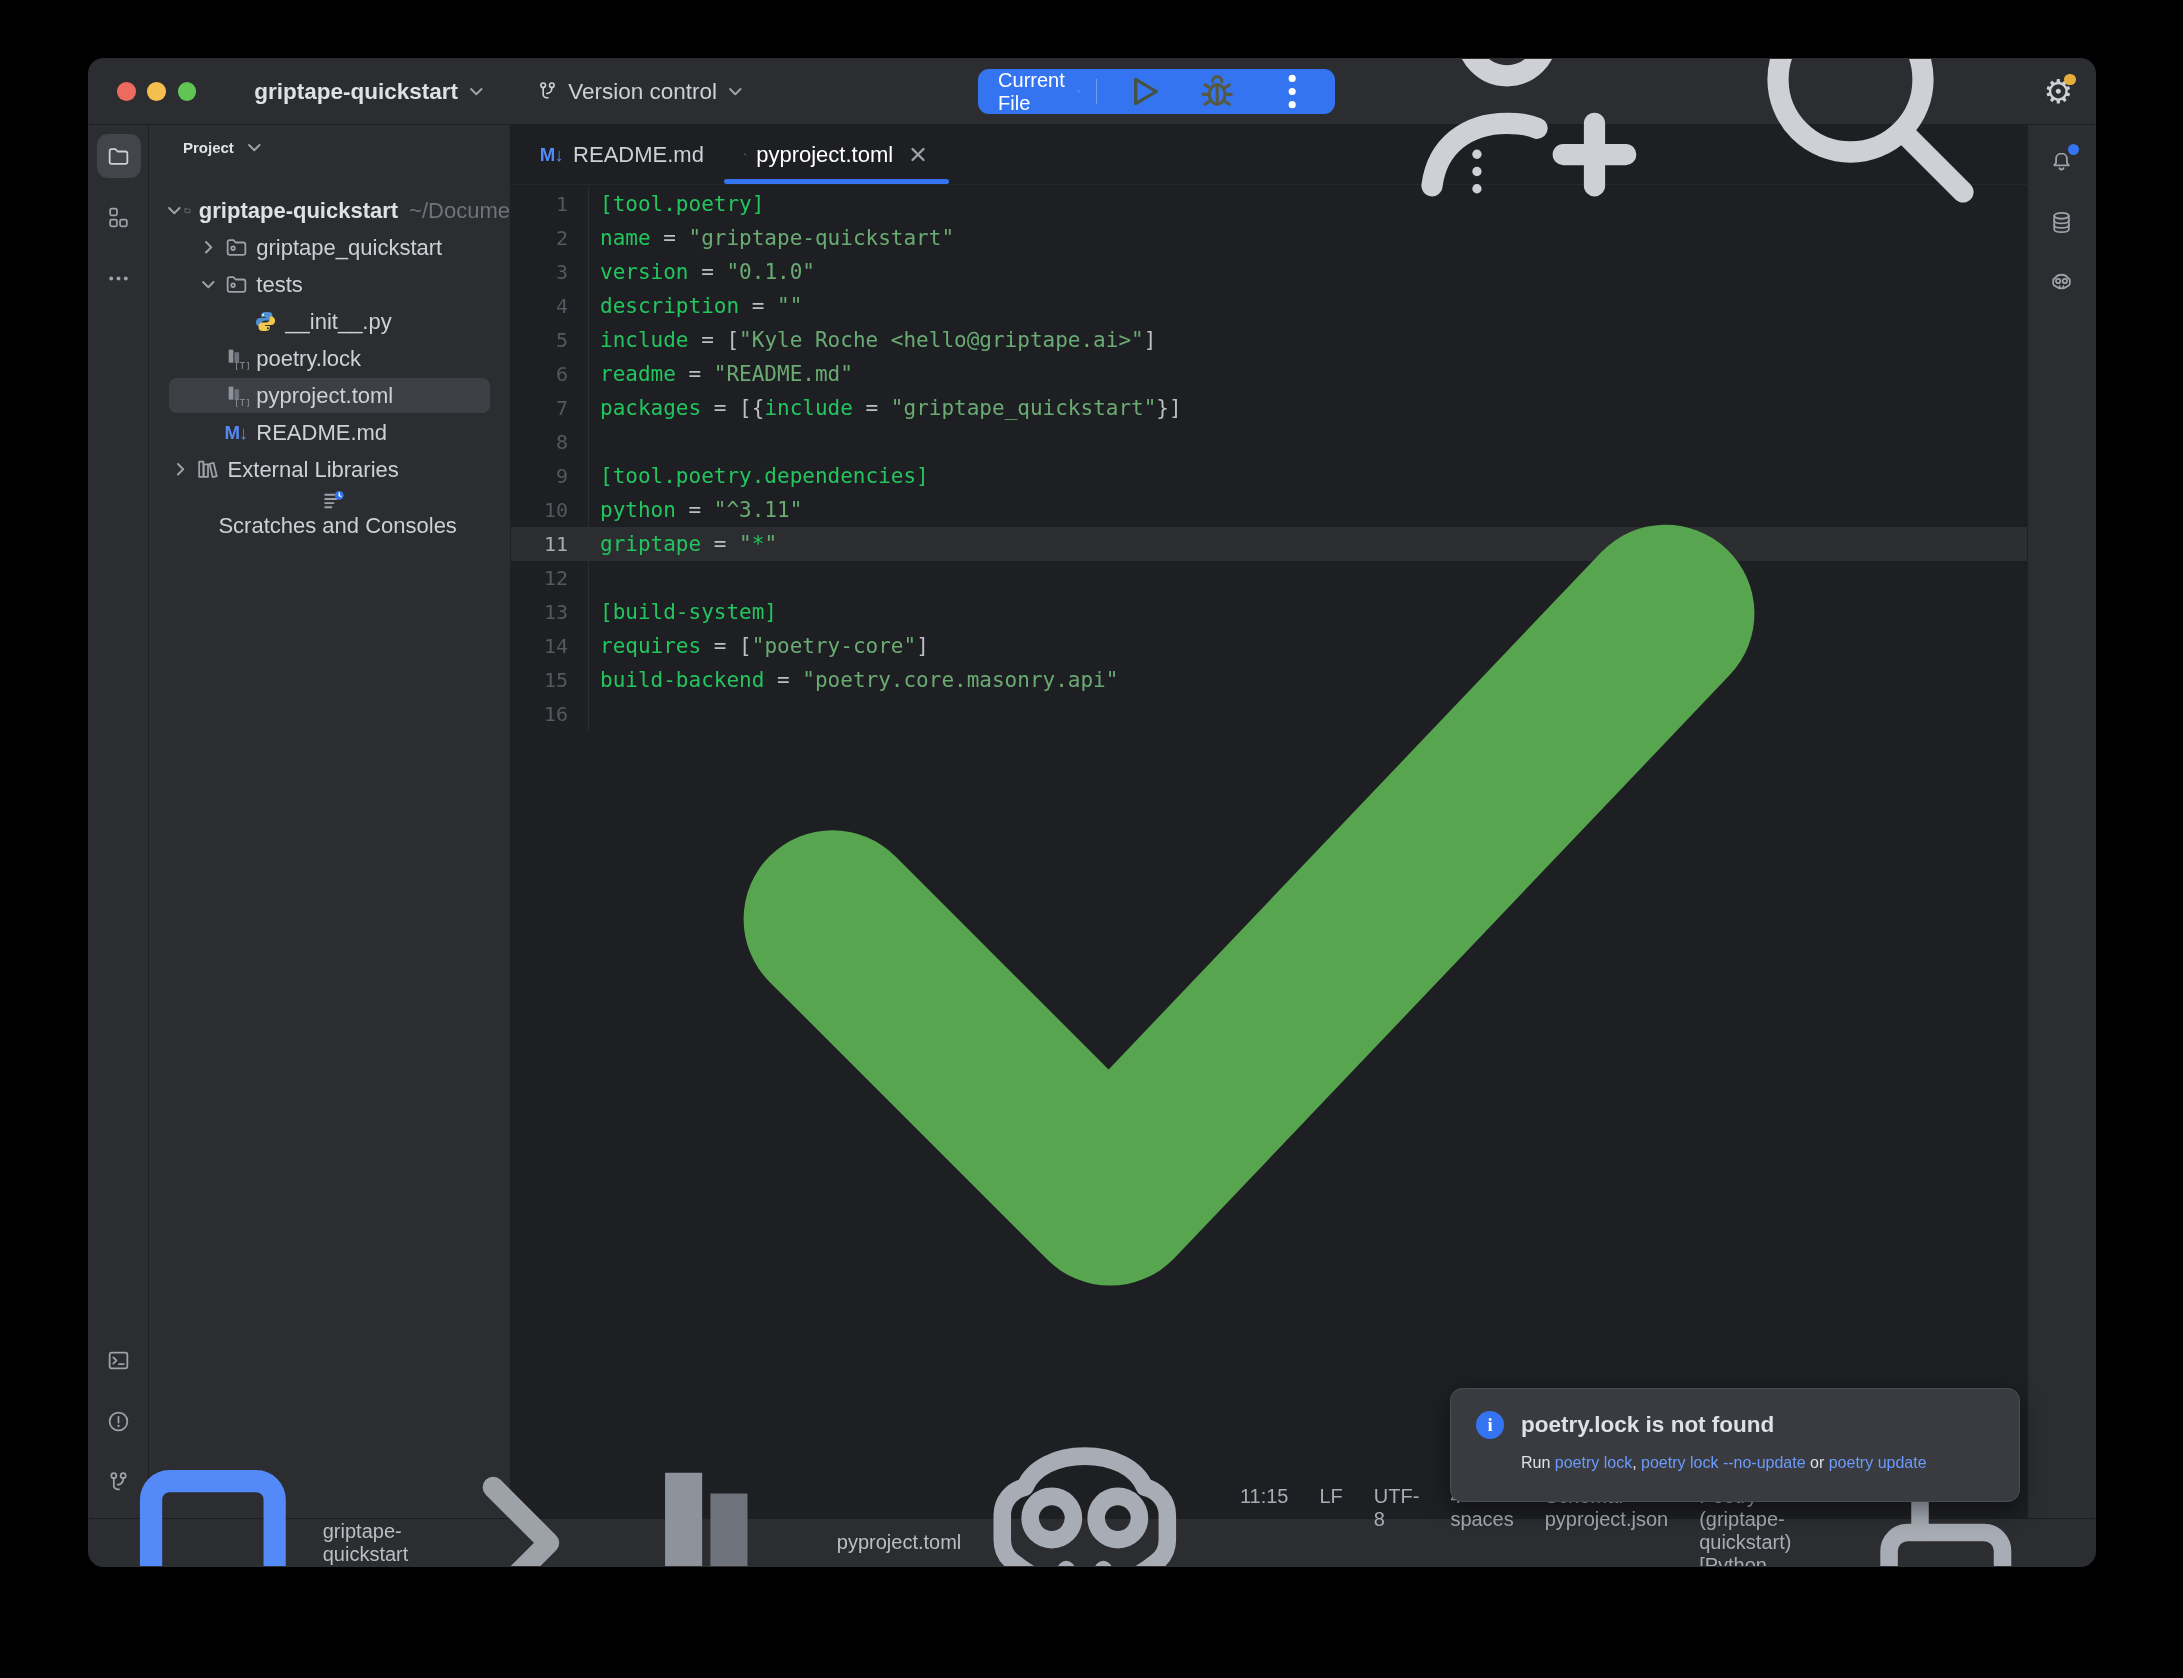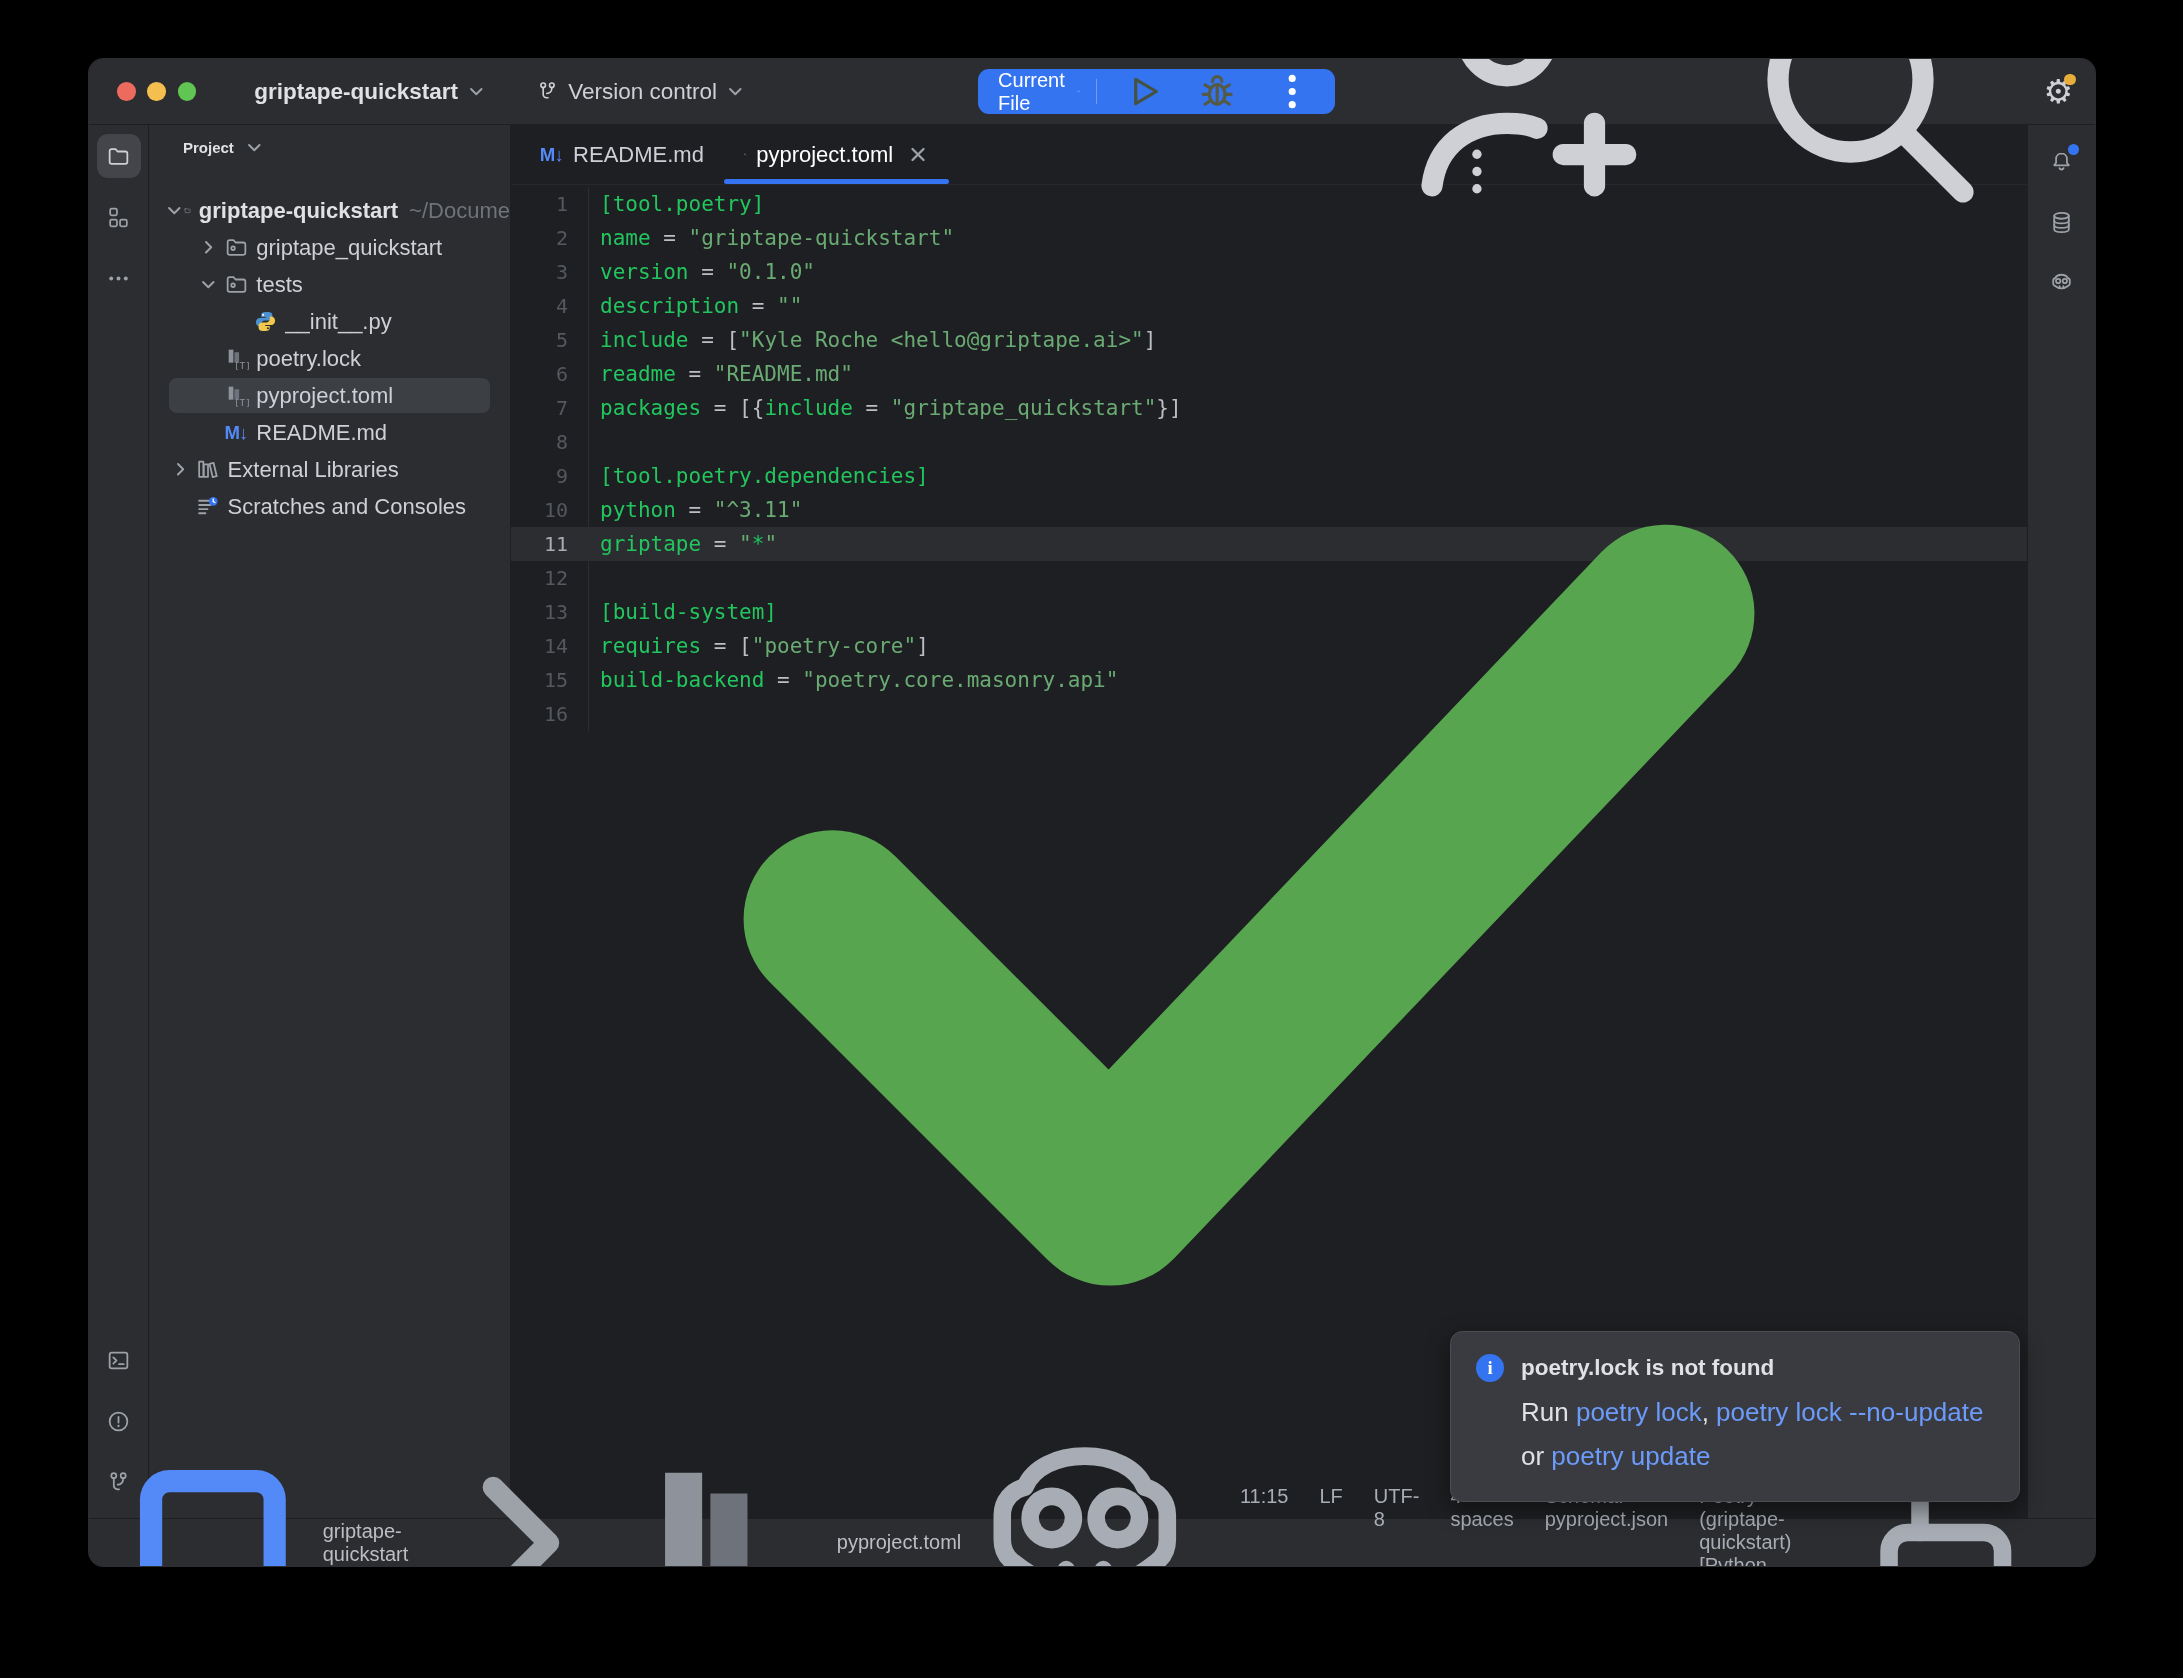--- a/index.html
+++ b/index.html
@@ -104,21 +104,21 @@
 
   
   .notification { position:absolute; right:75px; bottom:64px; width:570px; background:#393b40;
                   border:0.8px solid #4a4d53; border-radius:12.4px; padding:22px 25px 23px;
                   box-shadow:0 7.8px 23px rgba(0,0,0,.45); }
   .notif-head { display:flex; align-items:center; gap:17px; }
   .info-ic { width:28px; height:28px; border-radius:50%; background:#3574f0; color:#fff;
              display:flex; align-items:center; justify-content:center; font-size:18.6px;
              font-weight:700; font-family:"Liberation Serif", serif; flex:0 0 28px; }
   .notif-title { font-size:22.5px; font-weight:700; color:#dfe1e5; }
-  .notif-body { margin:7.8px 0 0 45px; font-size:26px; line-height:44px; color:#dfe1e5; }
+  .notif-body { margin:7.8px 0 0 45px; font-size:16px; line-height:31px; color:#dfe1e5; }
   .notif-body .lnk { color:#6c9bfa; }
 
   .icn { display:inline-flex; width:100%; height:100%; }
   .icn svg { width:100%; height:100%; }
   .rot-r { transform:rotate(-90deg); }
 </style>
 </head>
 <body>
 
 <div class="window">
@@ -366,21 +366,21 @@
               </span>
             </span>
             <span class="t-icon">
               <svg viewBox="0 0 24 24" fill="none" stroke="currentColor" stroke-width="1.7" stroke-linecap="round" stroke-linejoin="round">
                 <path d="M4 4.5h4V19H4zM8.5 7h4v12h-4z"></path>
                 <path d="M14 6.6l3.8-1 3.1 12.8-3.9 1z"></path>
               </svg>
             </span>
             <span class="t-label">External Libraries</span>
           </div>
-          <div class="trow" style="padding-left: 16.3px;">
+          <div class="trow" style="padding-left: 16.3px; flex-direction: column;">
             <span class="chev-slot"></span>
             <span class="t-icon">
               <svg viewBox="0 0 24 24" fill="none">
                 <path d="M4 6.5h9M4 10.5h11M4 14.5h8M4 18.5h6" stroke="currentColor" stroke-width="1.8" stroke-linecap="round"></path>
                 <circle cx="17.5" cy="7" r="4.2" fill="#3574F0"></circle>
                 <path d="M17.5 4.8v2.4l1.6 1" stroke="#fff" stroke-width="1.3" stroke-linecap="round"></path>
               </svg>
             </span>
             <span class="t-label">Scratches and Consoles</span>
           </div>

